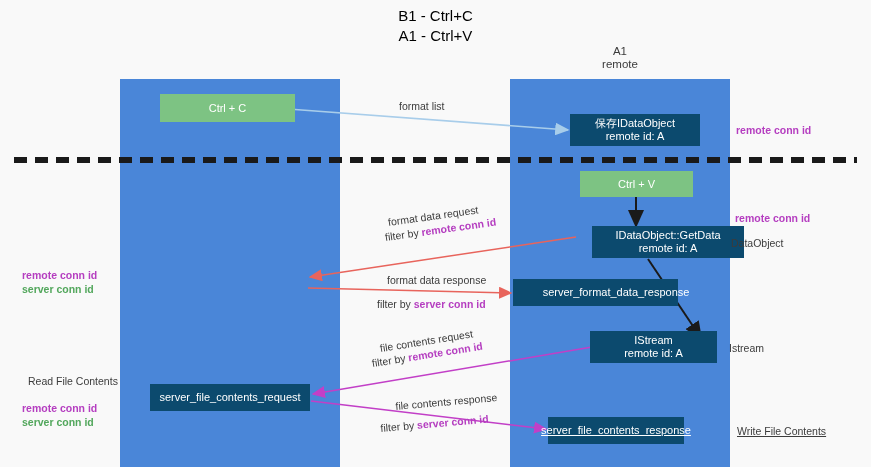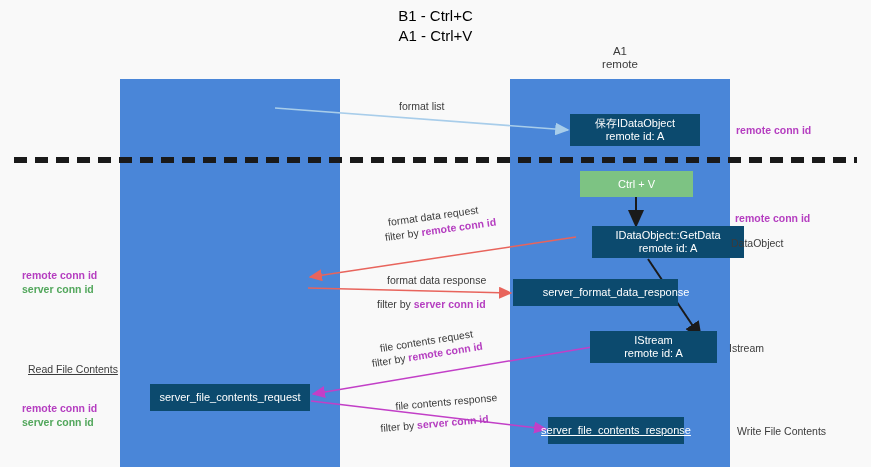--- a/index.html
+++ b/index.html
@@ -95,20 +95,21 @@
 
     <path d="M648,259 L701,338" stroke="#1a1a1a" stroke-width="2" fill="none" marker-end="url(#ah-black)"></path>
 
     <path d="M592,347 L313,394" stroke="#c23fc7" stroke-width="1.5" fill="none" marker-end="url(#ah-mag)"></path>
 
     <path d="M311,401 L546,429" stroke="#c23fc7" stroke-width="1.5" fill="none" marker-end="url(#ah-mag)"></path>
   </svg>
 
   <div class="dashline"></div>
 
+  <div class="node green" style="left:160px;top:94px;width:135px;height:28px;">Ctrl + C</div>
 
   <div class="node orange" style="left:570px;top:114px;width:130px;height:32px;">保存IDataObject
 remote id: A</div>
 
   <div class="node green" style="left:580px;top:171px;width:113px;height:26px;">Ctrl + V</div>
 
   <div class="node orange" style="left:568px;top:226px;width:152px;height:32px;margin-left:24px;">IDataObject::GetData
 remote id: A</div>
 
 
@@ -146,22 +147,22 @@
   </div>
 
   <div class="side-label purple" style="left:736px;top:123px;">remote conn id</div>
 
   <div class="side-label purple" style="left:735px;top:211px;">remote conn id</div>
 
   <div class="side-label" style="left:731px;top:236px;">DataObject</div>
 
   <div class="side-label" style="left:729px;top:341px;">Istream</div>
 
-  <div class="side-label" style="left:737px;top:424px;">Write File Contents</div>
+  <div class="side-label" style="left:737px;top:424px;text-decoration:underline;">Write File Contents</div>
 
   <div class="side-label purple" style="left:22px;top:268px;">remote conn id</div>
   <div class="side-label green-t" style="left:22px;top:282px;">server conn id</div>
 
-  <div class="side-label" style="left:28px;top:362px;text-decoration:underline;">Read File Contents</div>
+  <div class="side-label" style="left:28px;top:374px;">Read File Contents</div>
   <div class="side-label purple" style="left:22px;top:401px;">remote conn id</div>
   <div class="side-label green-t" style="left:22px;top:415px;">server conn id</div>
 
 </div>
 
 </body></html>

